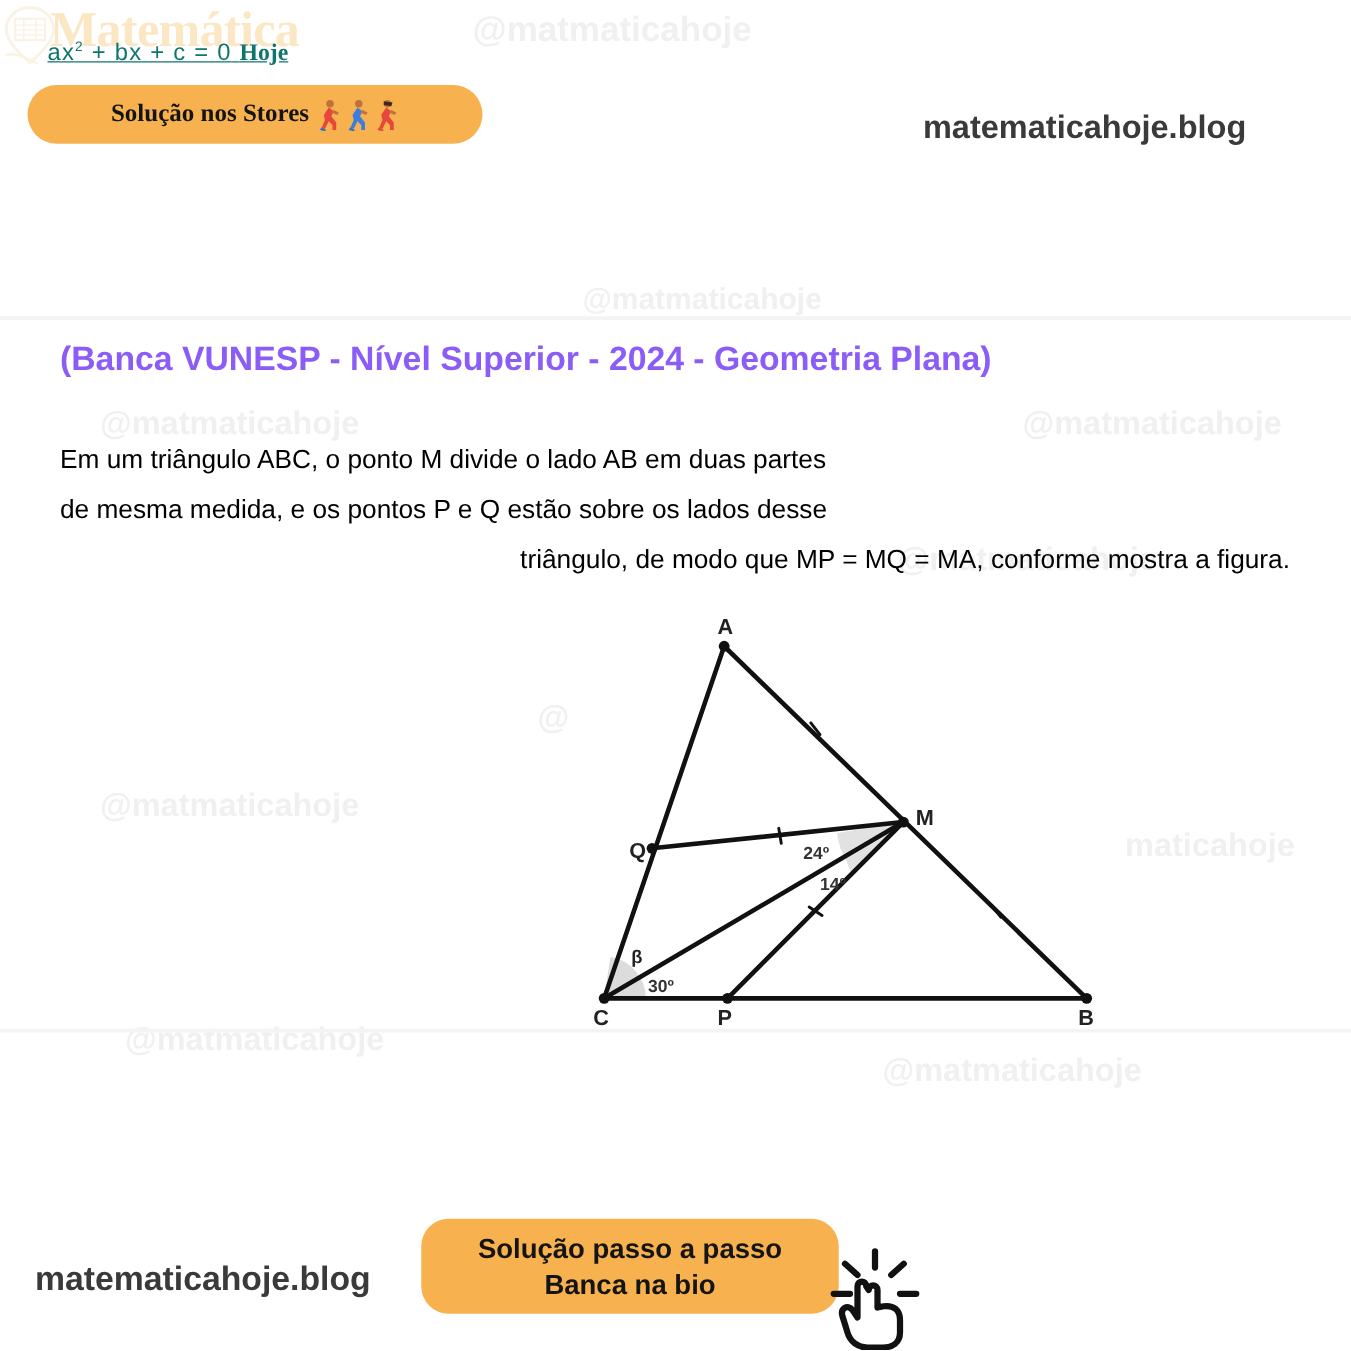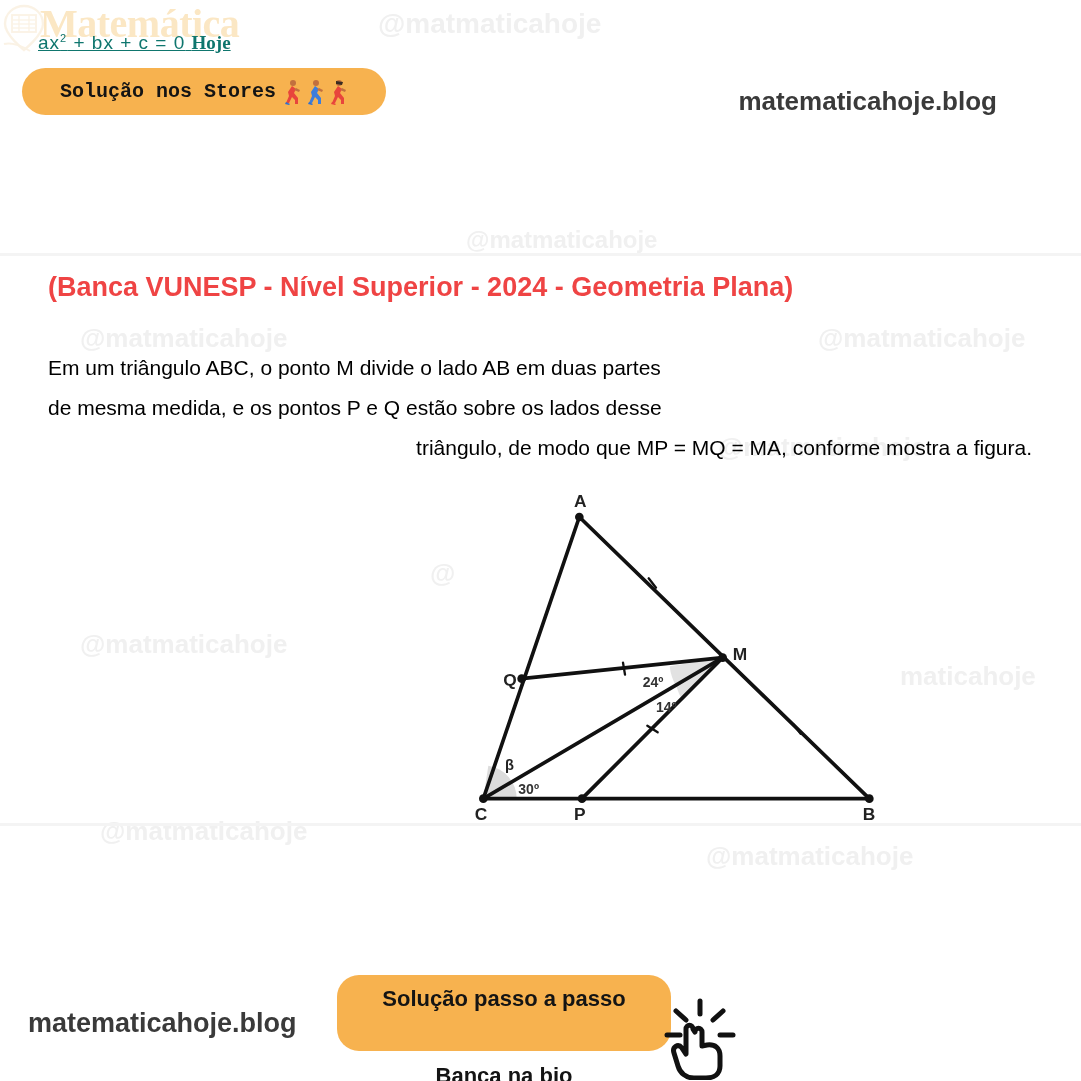--- a/index.html
+++ b/index.html
@@ -52,41 +52,41 @@
     position: absolute; left: 22px; top: 68px;
     width: 364px; height: 47px;
     background: #f6b košt;
     background: #f7b24f;
     border-radius: 24px;
     display: flex; align-items: center; justify-content: center;
     gap: 2px;
   }
   .pill-top .lbl {
     font-size: 20px; font-weight: 700; color: #141414;
-    font-family: Liberation Mono, monospace;
+    font-family: Liberation Serif, serif;
   }
   .runners { display: inline-flex; align-items: center; gap: 1px; margin-left: 2px; }
 
   
   .hdr-right {
     position: absolute; right: 84px; top: 86px;
     font-size: 26px; font-weight: 700; color: #3a3a3a;
     font-family: "Liberation Sans", sans-serif;
   }
 
   
   .divider {
     position: absolute; left: 0; width: 1081px; height: 3px;
     background: #f4f4f4;
   }
 
   
   .q-title {
     position: absolute; left: 48px; top: 272px;
-    font-size: 27px; font-weight: 700; color: #ef4444;
+    font-size: 27px; font-weight: 700; color: #8b5cf6;
     font-family: "Liberation Sans", sans-serif;
     white-space: nowrap;
   }
   .q-body {
     position: absolute; left: 48px; top: 348px;
     width: 984px;
     font-size: 21px; line-height: 40px; color: #000;
     text-align: justify;
     font-family: "Liberation Sans", sans-serif;
   }
@@ -112,21 +112,20 @@
     width: 334px; height: 76px;
     background: #f7b24f;
     border-radius: 22px;
     display: flex; flex-direction: column;
     align-items: center; justify-content: center;
   }
   .pill-bottom .l1, .pill-bottom .l2 {
     font-size: 22px; font-weight: 700; color: #141414;
     line-height: 29px;
     font-family: "Liberation Sans", sans-serif;
-    margin-top: 48px;
   }
   .cursor-hand { position: absolute; left: 650px; top: 998px; width: 86px; height: 82px; }
 </style>
 </head>
 <body>
 
 <div id="root">
 
   <div id="watermark-layer">
       <div class="wm" style="left: 378px; top: 8px; font-size: 28px; color: rgb(240, 240, 240);">@matmaticahoje</div>

